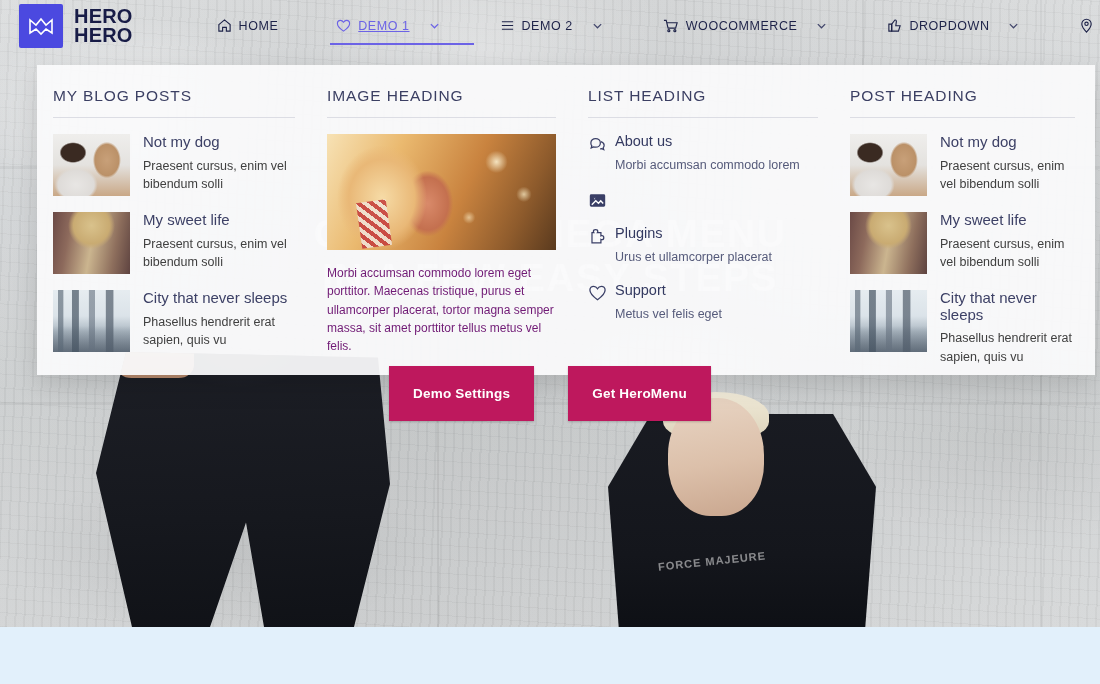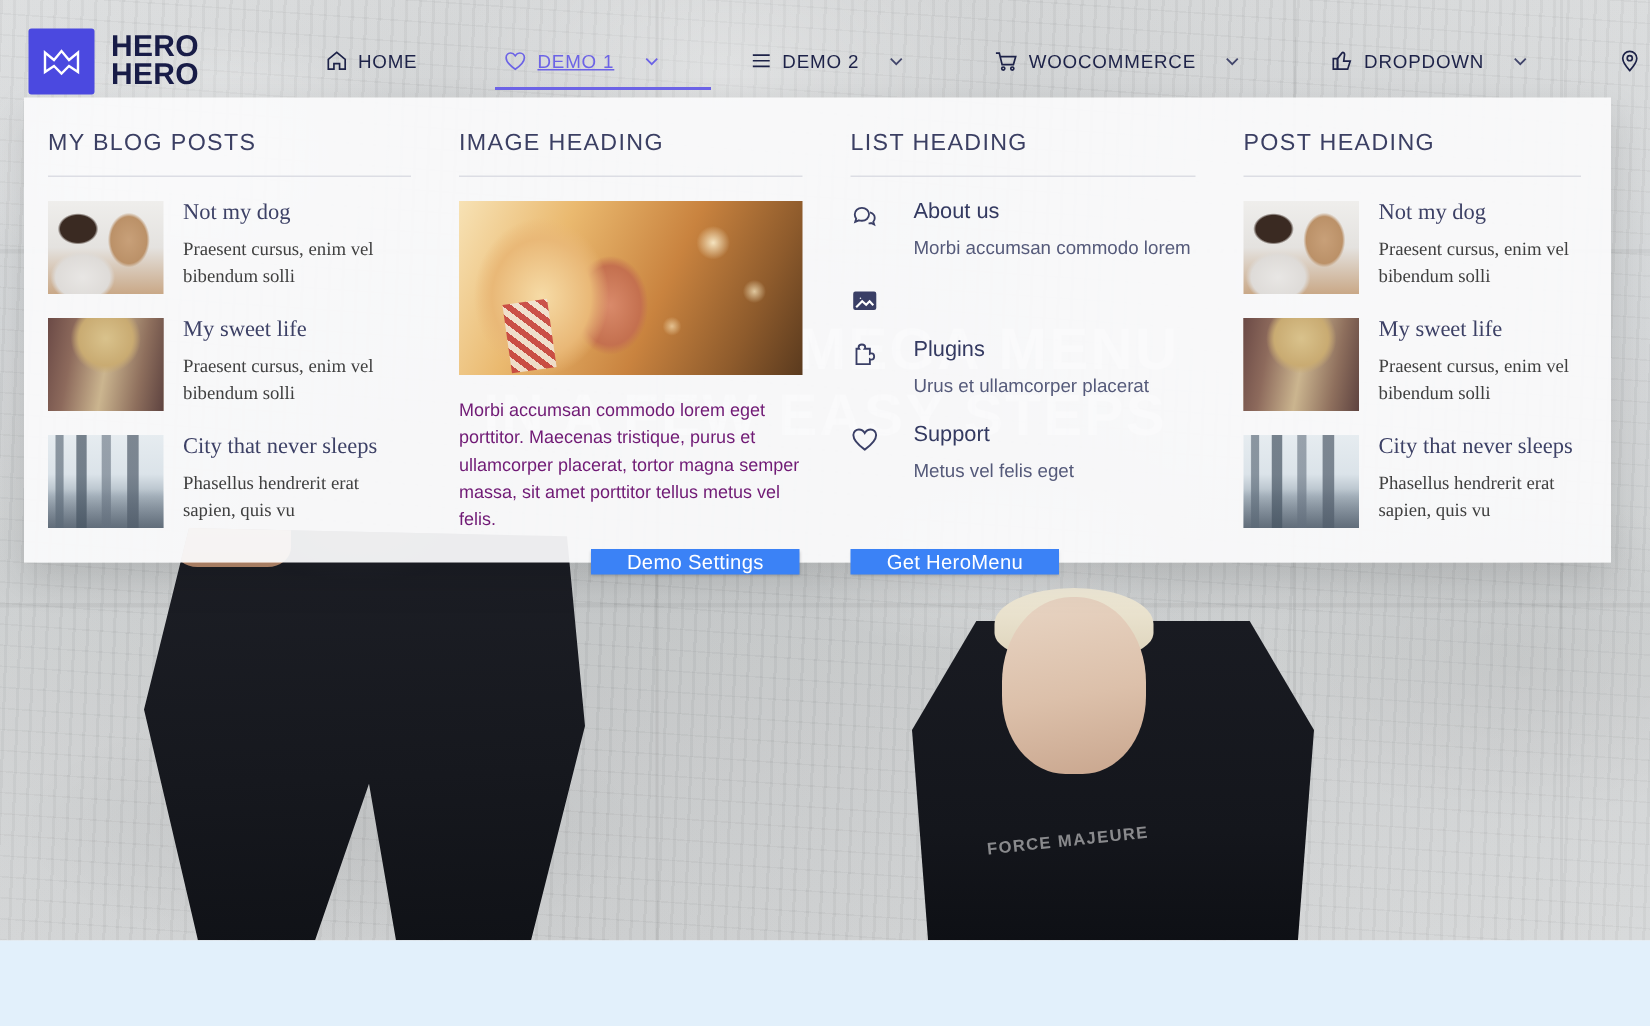--- a/index.html
+++ b/index.html
@@ -86,21 +86,21 @@
   }
 
   
   .bottom-strip {
     position: absolute; left: 0; top: 627px; width: 1100px; height: 57px;
     background: #e2f0fb;
   }
 
   
   .topbar {
-    position: absolute; left: 0; top: 15px; width: 1100px; height: 51px;
+    position: absolute; left: 0; top: 0; width: 1100px; height: 51px;
     display: flex; align-items: center; z-index: 40;
   }
   .logo { display: flex; align-items: center; margin-left: 19px; }
   .logo-mark {
     width: 44px; height: 44px; background: #4b49e0; border-radius: 2px;
     display: flex; align-items: center; justify-content: center;
   }
   .logo-text {
     margin-left: 11px; color: #181c47; font-weight: 800; font-size: 20px;
     line-height: 0.95; letter-spacing: .2px;
@@ -129,21 +129,21 @@
   .search-btn { color: #1d2248; display: flex; align-items: center; cursor: pointer; }
   .socials { display: flex; align-items: center; gap: 10px; margin-left: 4px; }
   .soc {
     width: 23px; height: 23px; border-radius: 50%; background: #1b2146;
     display: flex; align-items: center; justify-content: center; color: #fff; cursor: pointer;
     font-weight: 700;
   }
 
   
   .mega {
-    position: absolute; left: 16px; top: 65px; width: 1058px; height: 310px;
+    position: absolute; left: 37px; top: 65px; width: 1058px; height: 310px;
     background: rgba(250,250,251,.94);
     box-shadow: 0 10px 24px rgba(0,0,0,.13);
     display: flex; z-index: 30;
   }
   .col { padding: 22px 20px 0 16px; }
   .col.c1 { width: 278px; }
   .col.c2 { width: 261px; padding-left: 12px; }
   .col.c3 { width: 262px; padding-left: 12px; }
   .col.c4 { width: 257px; padding-left: 12px; }
 
@@ -174,21 +174,21 @@
   }
   .thumb.city:after {
     content: ""; display: block; height: 100%;
     background:
       linear-gradient(90deg, transparent 6%, rgba(90,104,118,.65) 7% 13%, transparent 14%),
       linear-gradient(90deg, transparent 24%, rgba(70,84,98,.7) 25% 33%, transparent 34%),
       linear-gradient(90deg, transparent 46%, rgba(100,112,126,.6) 47% 54%, transparent 55%),
       linear-gradient(90deg, transparent 68%, rgba(80,92,106,.7) 69% 78%, transparent 79%),
       linear-gradient(180deg, transparent 58%, rgba(60,72,86,.55) 100%);
   }
-  .post-body { flex: 1 1 auto; min-width: 0; font-family: Liberation Serif, serif; }
+  .post-body { flex: 1 1 auto; min-width: 0; }
   .post-title {
     font-size: 15px; color: #3d4166; margin: 0 0 6px; line-height: 1.1; cursor: pointer;
   }
   .post-excerpt { font-size: 12.5px; color: #404040; line-height: 1.5; }
 
   .mm-image {
     width: 100%; height: 116px; margin-bottom: 14px;
     background:
       radial-gradient(circle 16px at 74% 24%, rgba(255,246,214,.85), transparent 70%),
       radial-gradient(circle 11px at 86% 52%, rgba(255,243,205,.7), transparent 70%),
@@ -198,33 +198,33 @@
       linear-gradient(115deg, #f7e2b5 0%, #eab96f 28%, #c9833f 58%, #8e5b2c 82%, #5a3a1e 100%);
     position: relative; overflow: hidden;
   }
   .mm-image:after {
     content: ""; position: absolute; left: 14%; top: 58%; width: 30px; height: 46px;
     background: repeating-linear-gradient(45deg, #c43b3b 0 4px, #f0e4d8 4px 8px);
     opacity: .85; transform: rotate(-8deg);
   }
   .mm-text { font-size: 12px; color: #701a75; line-height: 1.53; }
 
-  .li-item { display: flex; gap: 20px; margin-bottom: 16px; }
+  .li-item { display: flex; gap: 5px; margin-bottom: 16px; }
   .li-ico { width: 22px; flex: 0 0 22px; color: #3a3f66; display: flex; align-items: flex-start; padding-top: 1px; }
   .li-title { font-size: 14.5px; color: #343a61; line-height: 1.1; margin-bottom: 7px; cursor: pointer; }
   .li-desc { font-size: 12.5px; color: #555a7a; line-height: 1.4; }
 
   
   .cta-row {
     position: absolute; left: 0; right: 0; top: 366px; z-index: 35;
     display: flex; justify-content: center; gap: 34px;
   }
   .btn {
-    background: #3b82f6; color: #fff; font-size: 13.5px; font-weight: 400;
-    padding: 1px 24px; border: none; cursor: pointer; letter-spacing: .2px;
+    background: #be185d; color: #fff; font-size: 13.5px; font-weight: 700;
+    padding: 20px 24px; border: none; cursor: pointer; letter-spacing: .2px;
     box-shadow: 0 1px 2px rgba(0,0,0,.2);
   }
   .btn.b-demo { min-width: 136px; }
   .btn.b-get  { min-width: 128px; }
 </style>
 </head>
 <body>
 
 <div id="stage">
 

